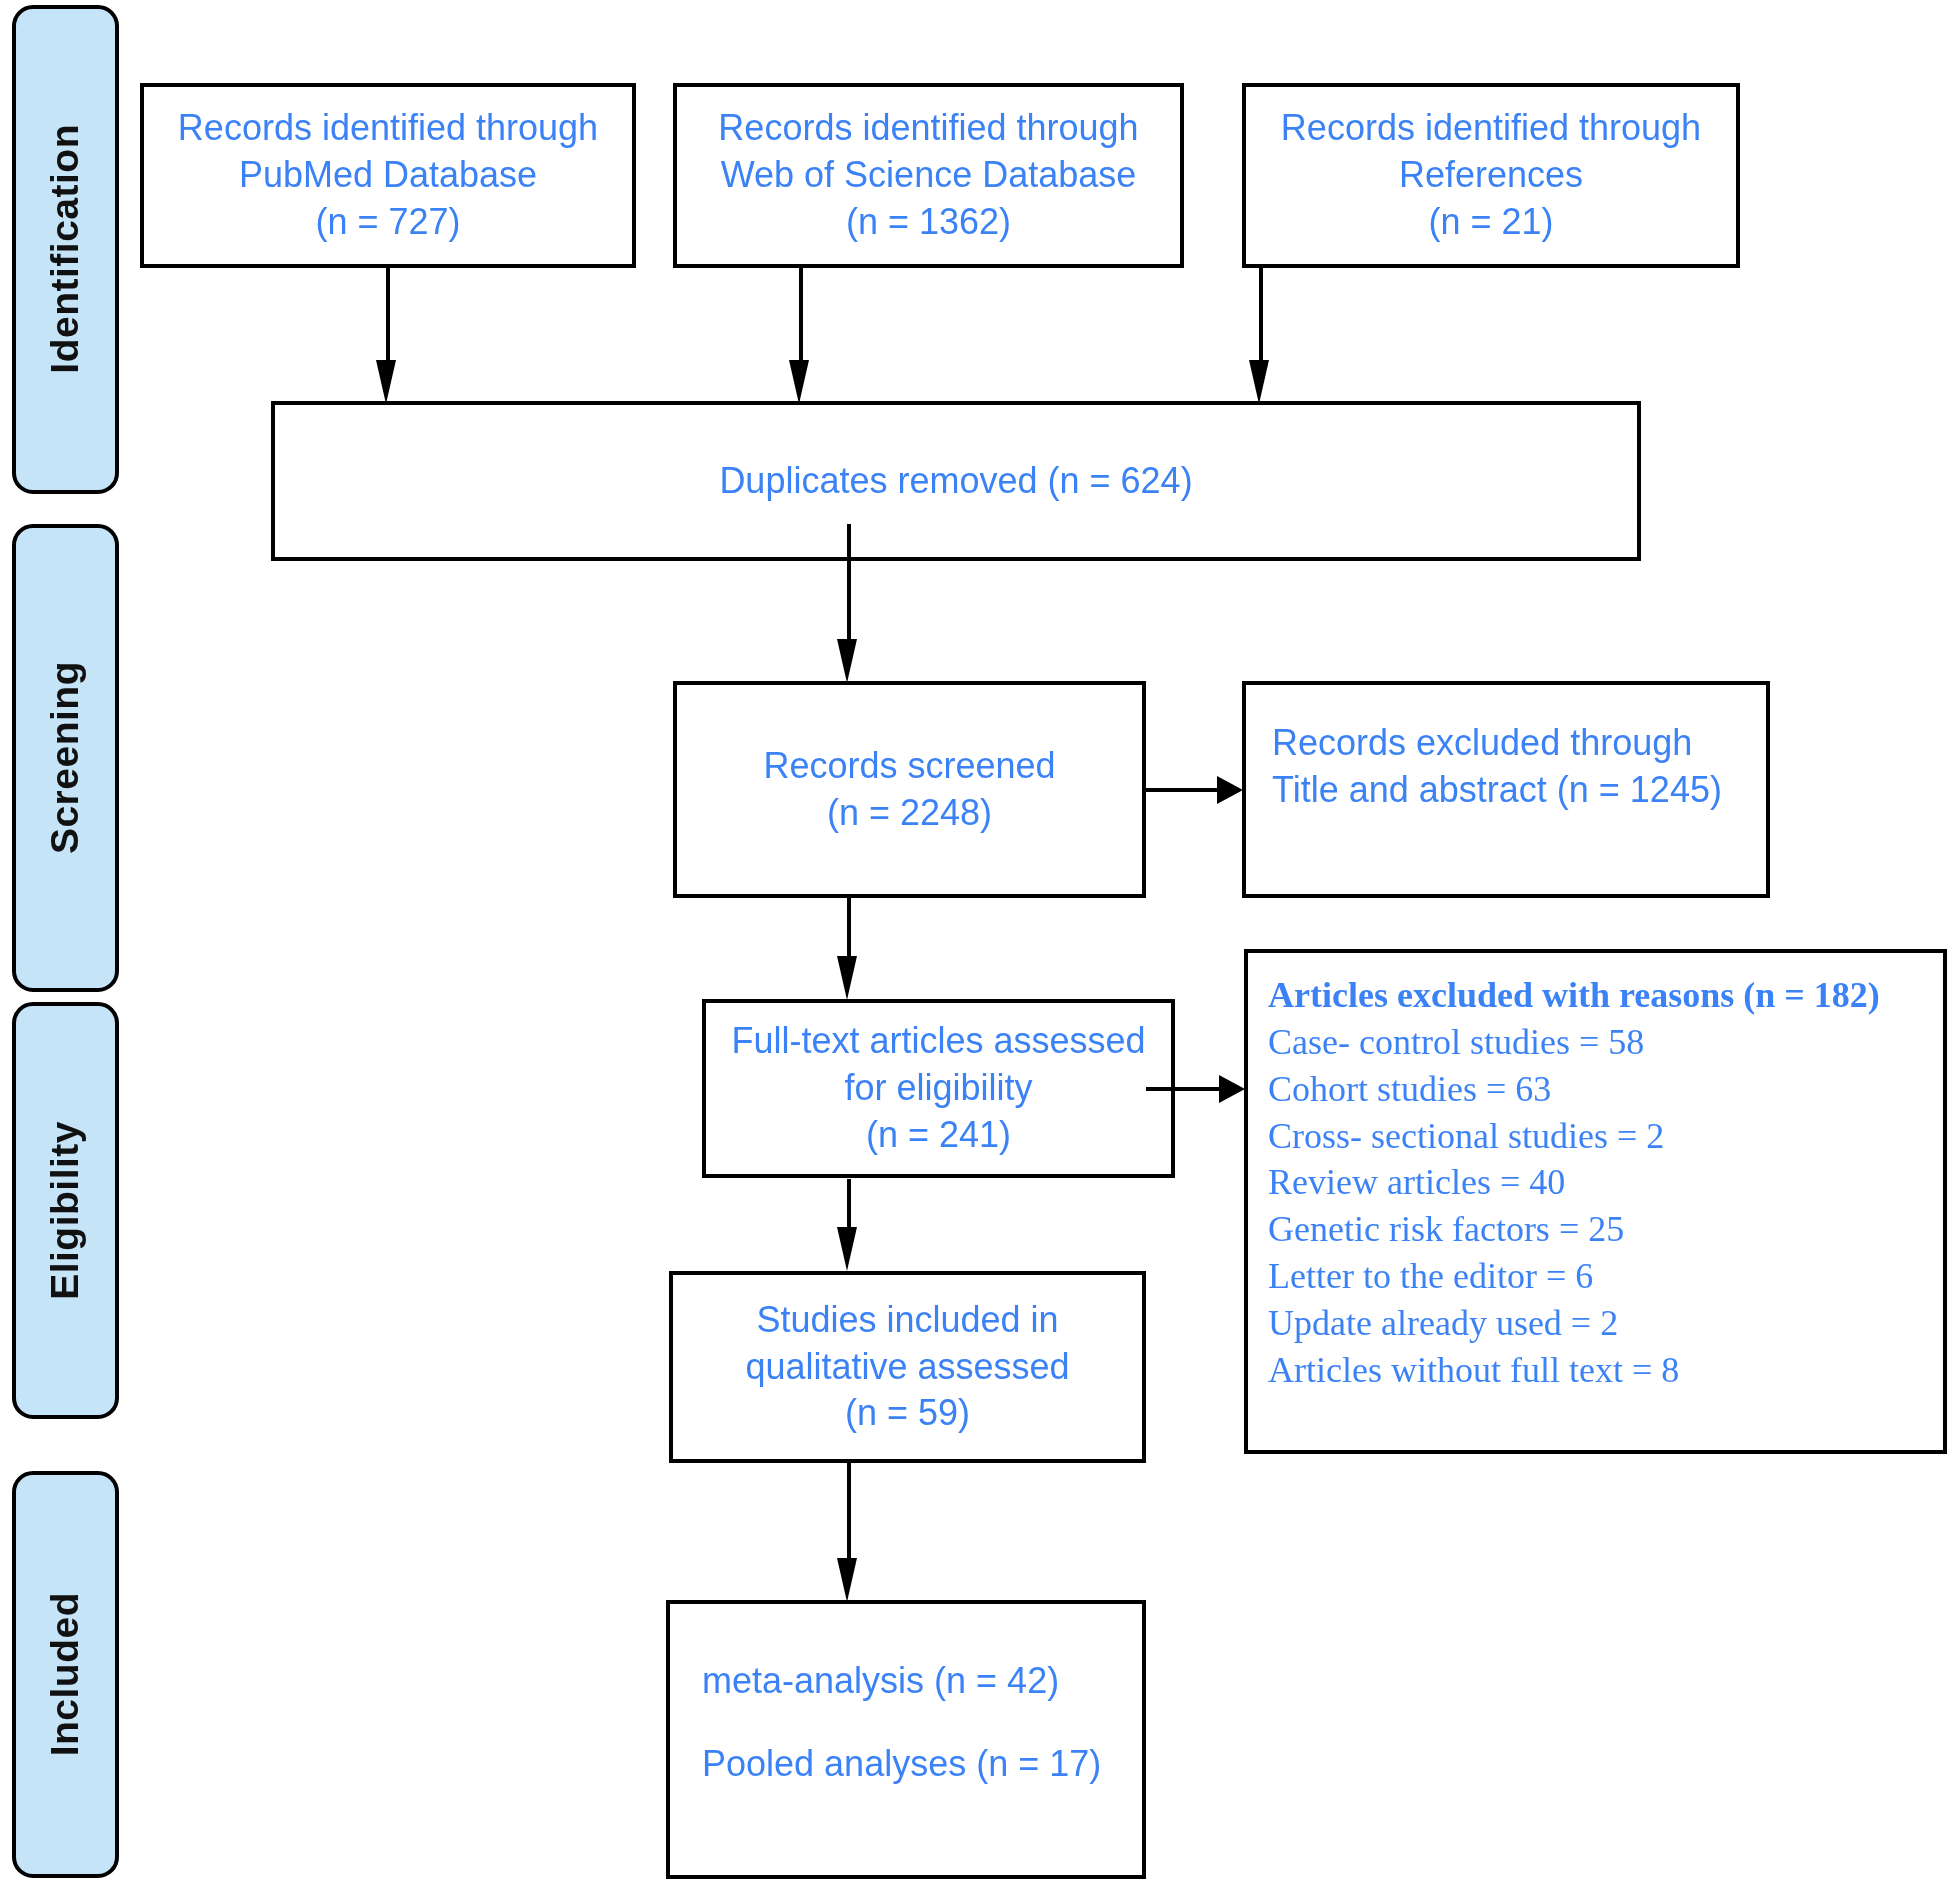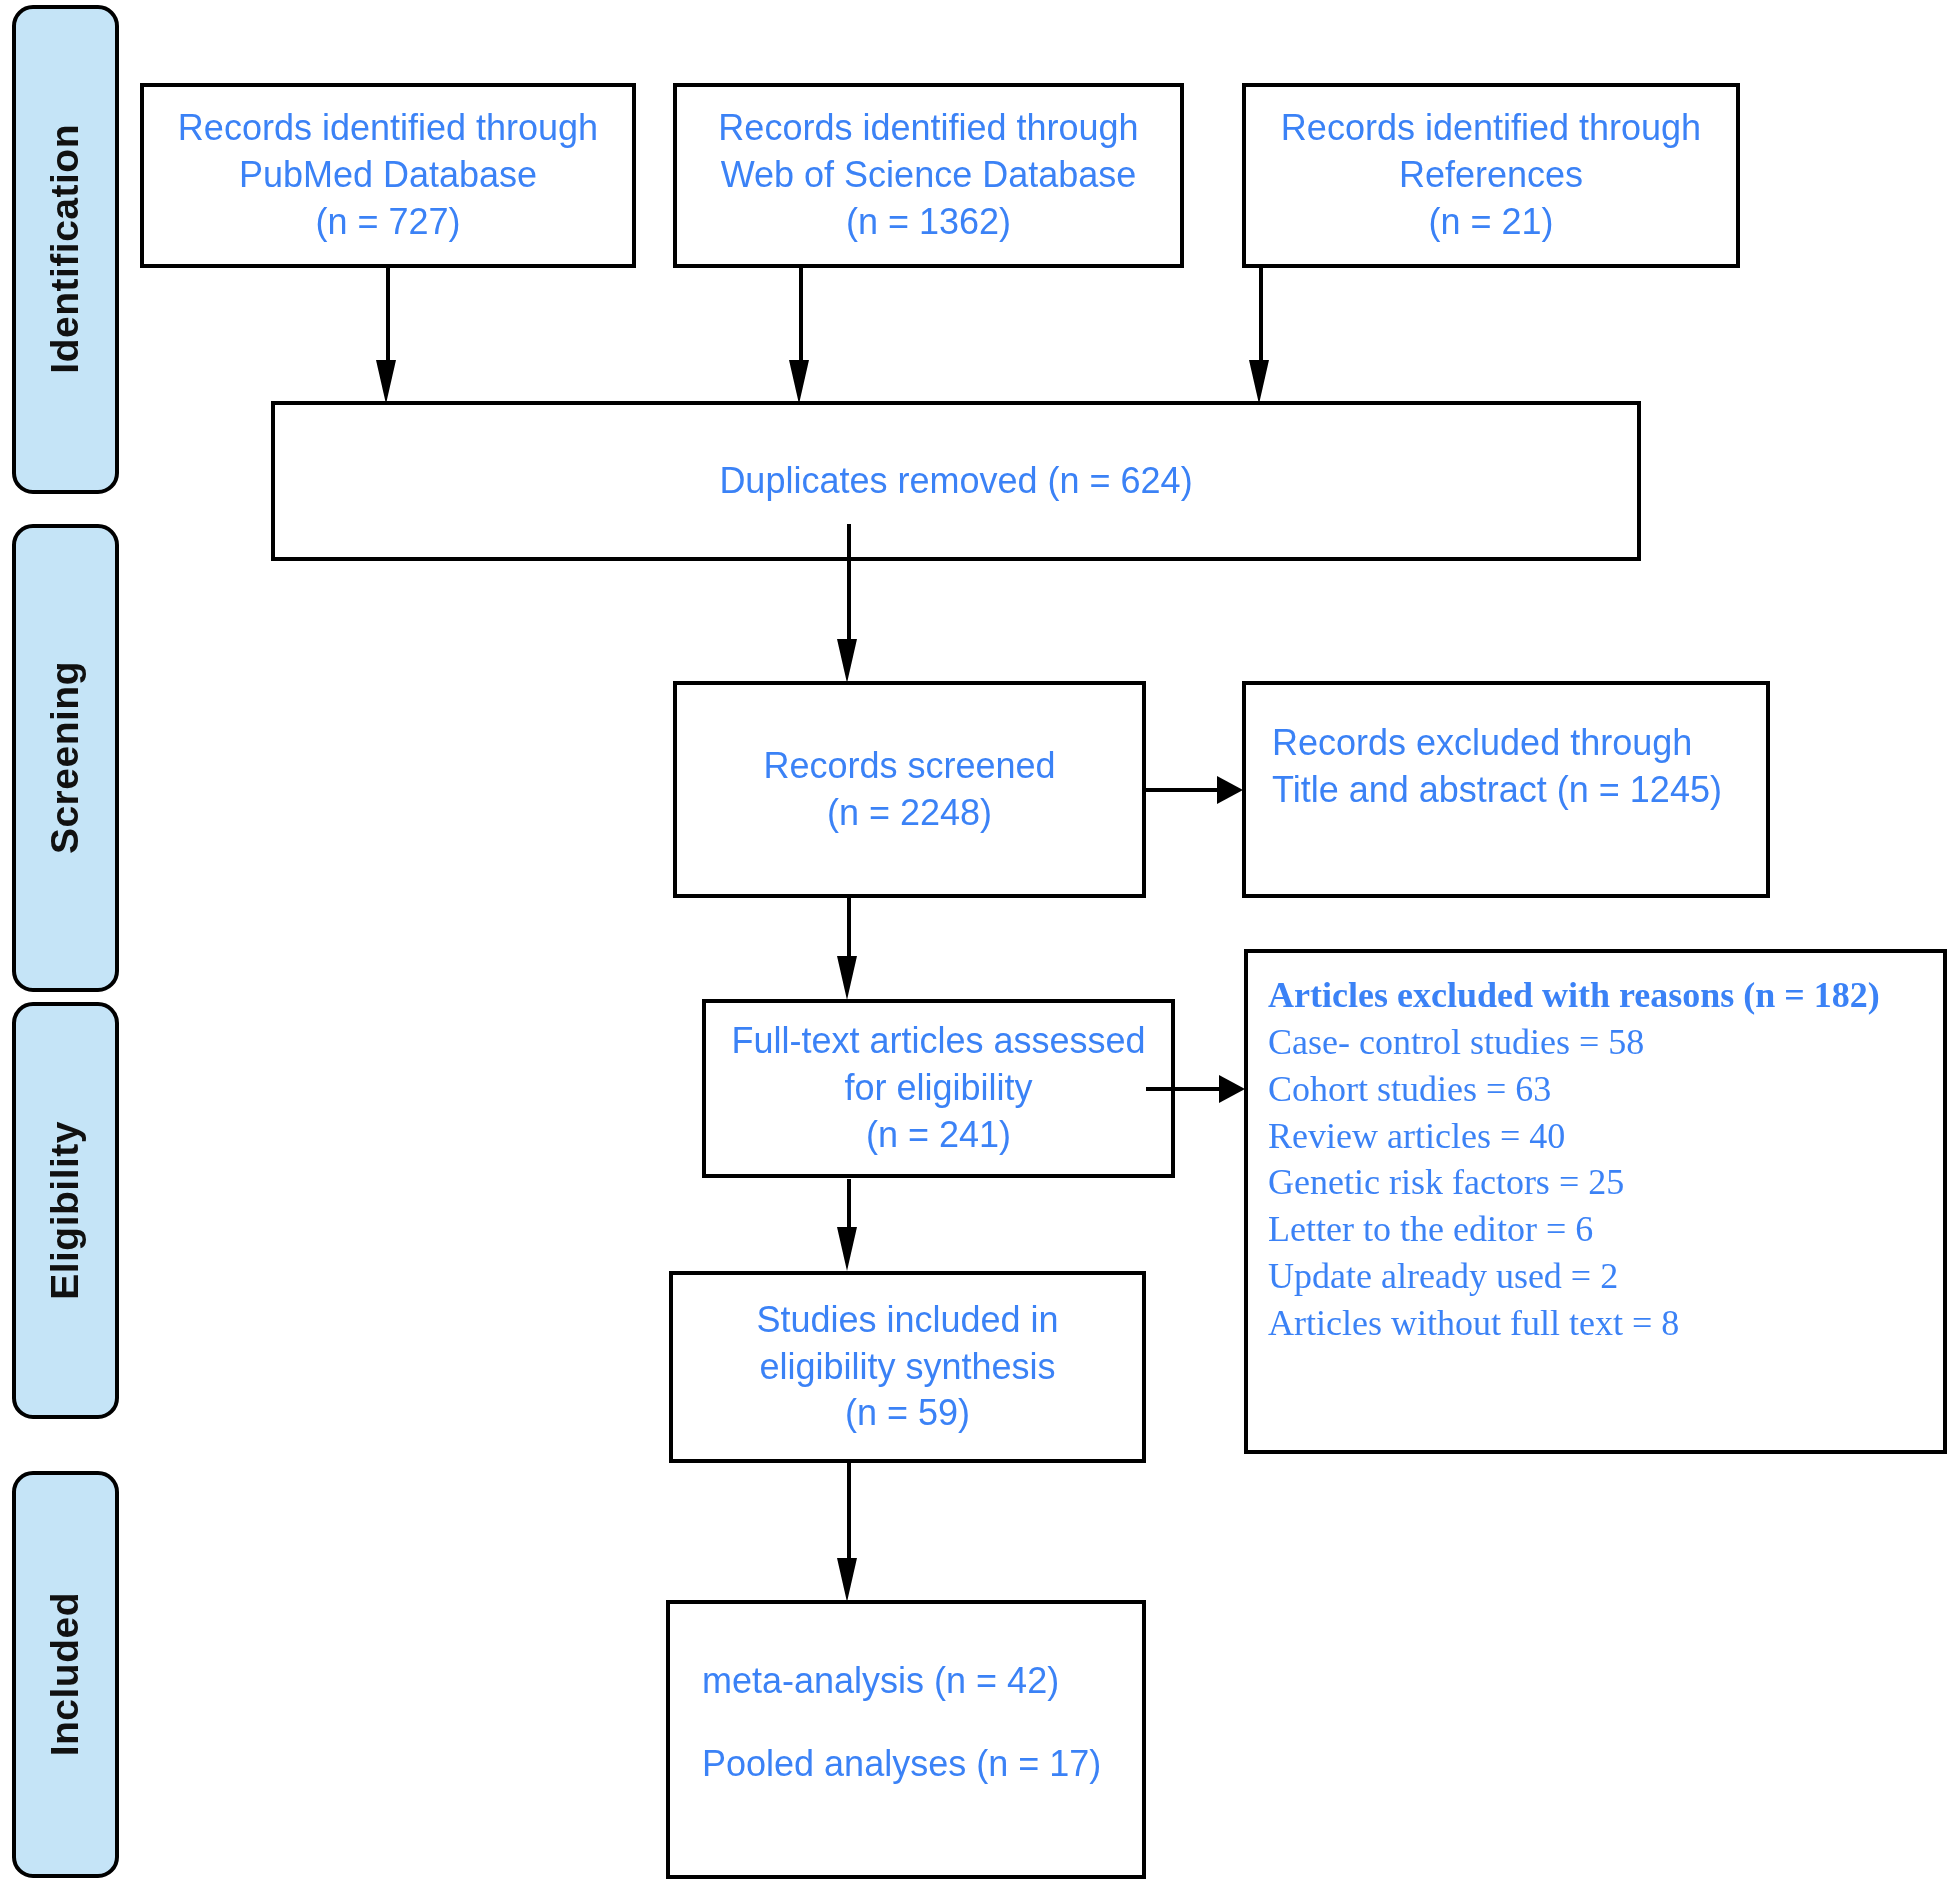--- a/index.html
+++ b/index.html
@@ -145,36 +145,37 @@
   <div class="fbox" style="left:673px;top:999px;width:473px;height:179px;margin-left:29px;">
     <div class="fline">Full-text articles assessed</div>
     <div class="fline">for eligibility</div>
     <div class="fline">(n = 241)</div>
   </div>
 
   <div class="fbox left-align" style="left:1244px;top:949px;width:703px;height:505px;padding:19.3px 0 0 20px;font-family:Liberation Serif, serif;">
     <div class="fline l b">Articles excluded with reasons (n = 182)</div>
     <div class="fline l">Case- control studies = 58</div>
     <div class="fline l">Cohort studies = 63</div>
+    <div class="fline l">Cross- sectional studies = 2</div>
     <div class="fline l">Review articles = 40</div>
     <div class="fline l">Genetic risk factors = 25</div>
     <div class="fline l">Letter to the editor = 6</div>
     <div class="fline l">Update already used = 2</div>
     <div class="fline l">Articles without full text = 8</div>
   </div>
 
   <div class="hline" style="left:1146px;top:1087px;width:75px;"></div>
   <div class="arrow-right" style="left:1219px;top:1075px;"></div>
 
   <div class="vline" style="left:847px;top:1179px;height:64px;"></div>
   <div class="arrow-down slim" style="left:837px;top:1227px;"></div>
 
   <div class="fbox" style="left:669px;top:1271px;width:477px;height:192px;">
     <div class="fline">Studies included in</div>
-    <div class="fline">eligibility synthesis</div>
+    <div class="fline">qualitative assessed</div>
     <div class="fline">(n = 59)</div>
   </div>
 
   <div class="vline" style="left:847px;top:1463px;height:115px;"></div>
   <div class="arrow-down slim" style="left:837px;top:1558px;"></div>
 
   <div class="fbox left-align" style="left:666px;top:1600px;width:480px;height:279px;padding:54px 0 0 32px;">
     <div class="fline l">meta-analysis (n = 42)</div>
     <div class="spacer"></div>
     <div class="fline l">Pooled analyses (n = 17)</div>

